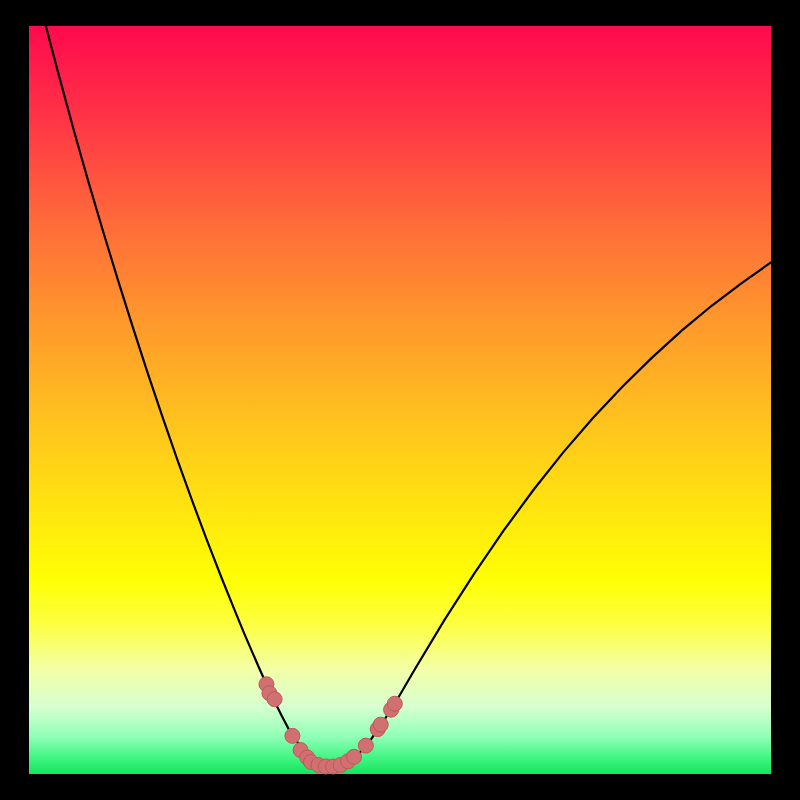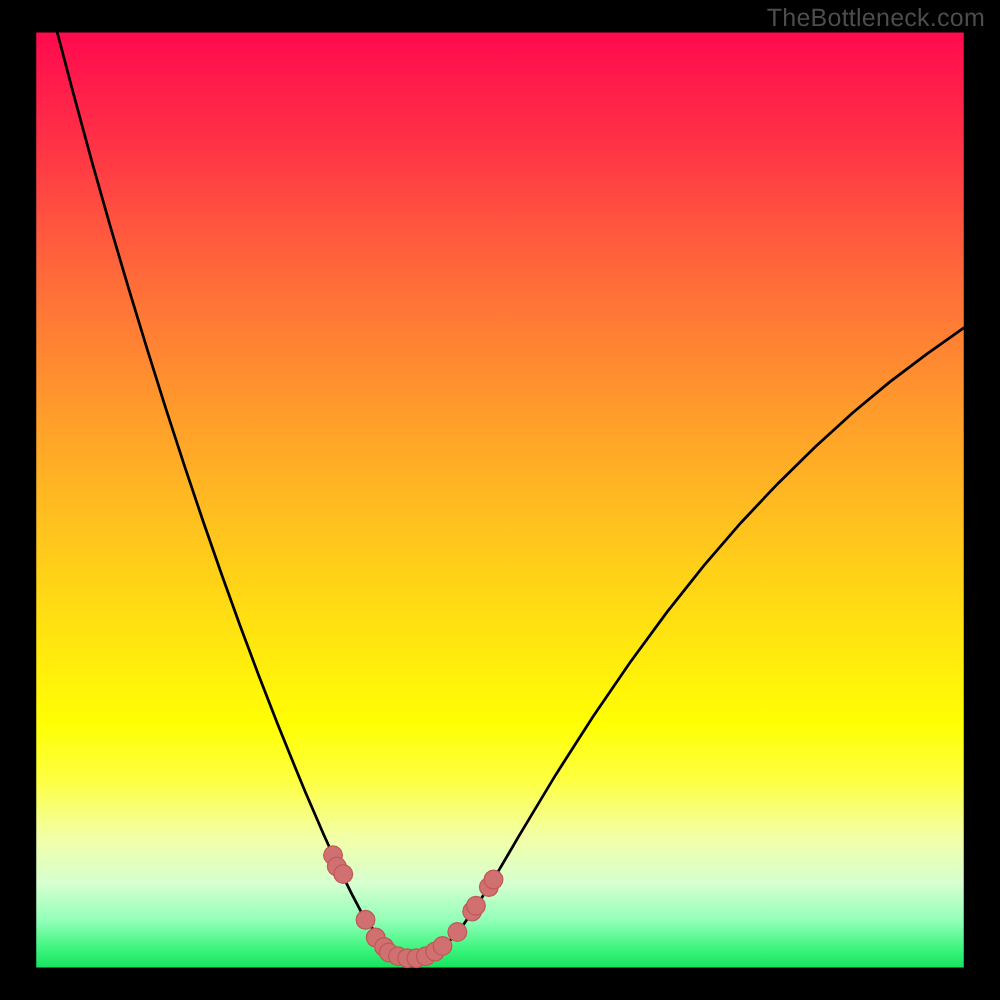--- a/index.html
+++ b/index.html
@@ -83,14 +83,13 @@
           <circle cx="319.06" cy="735.28" r="7.5" fill="#d07070" stroke="#c05858" stroke-width="1"></circle>
           <circle cx="325.00" cy="730.80" r="7.5" fill="#d07070" stroke="#c05858" stroke-width="1"></circle>
           <circle cx="336.87" cy="719.58" r="7.5" fill="#d07070" stroke="#c05858" stroke-width="1"></circle>
           <circle cx="348.74" cy="703.12" r="7.5" fill="#d07070" stroke="#c05858" stroke-width="1"></circle>
           <circle cx="351.71" cy="698.63" r="7.5" fill="#d07070" stroke="#c05858" stroke-width="1"></circle>
           <circle cx="362.10" cy="683.67" r="7.5" fill="#d07070" stroke="#c05858" stroke-width="1"></circle>
           <circle cx="365.81" cy="677.69" r="7.5" fill="#d07070" stroke="#c05858" stroke-width="1"></circle>
         </g>
     </svg>
   </div>
-  <div class="watermark">TheBottleneck.com</div>
 </div>
 
 </body></html>

